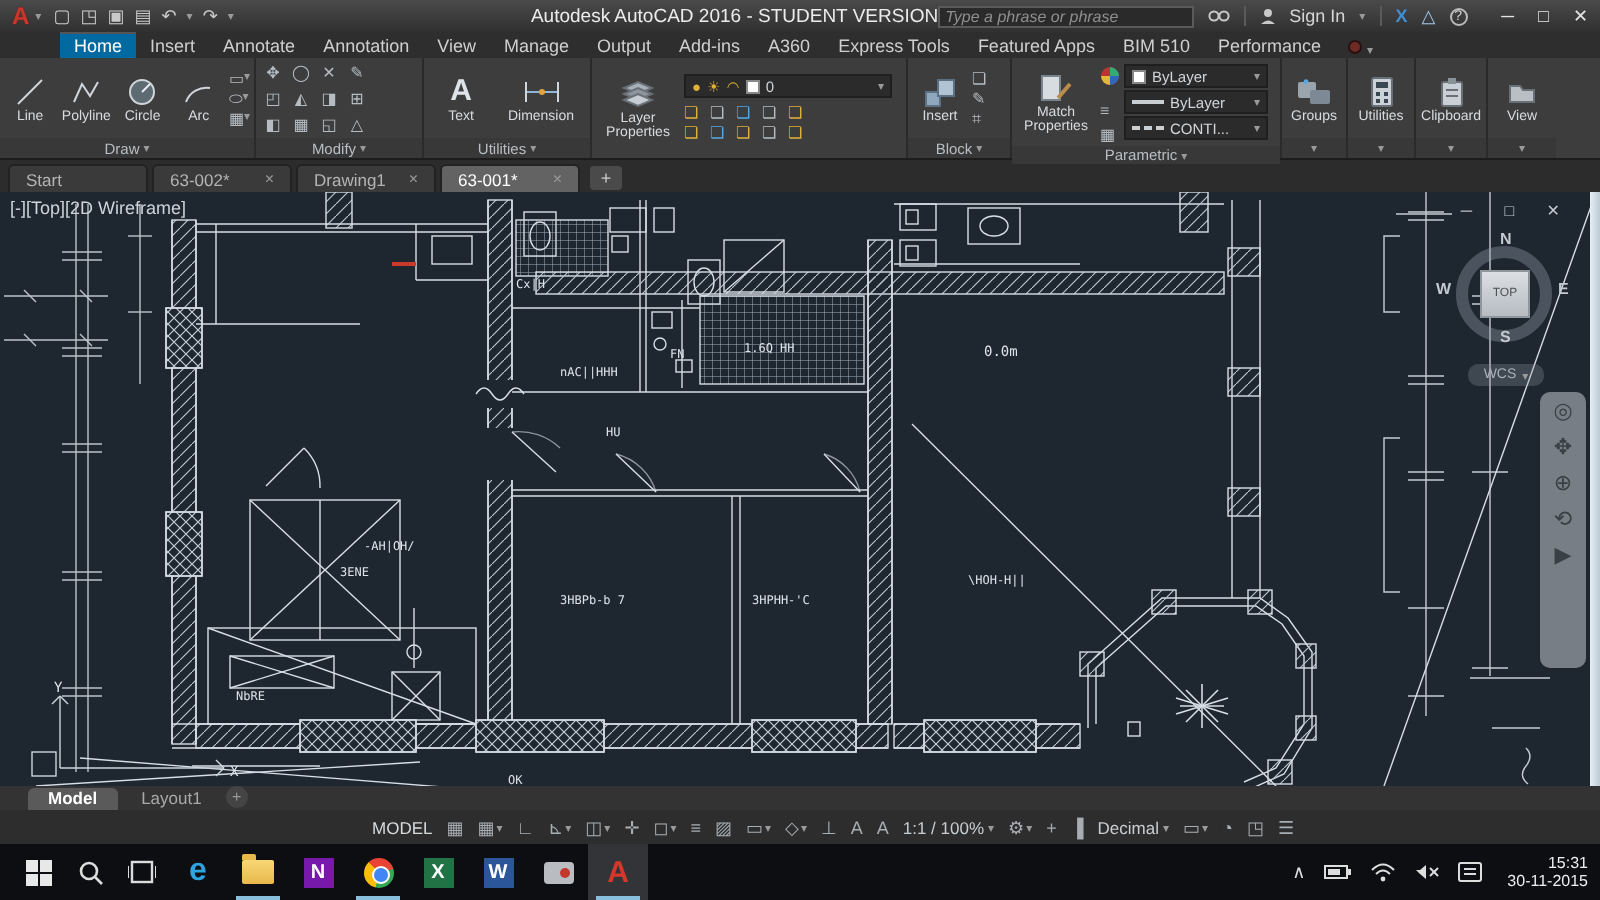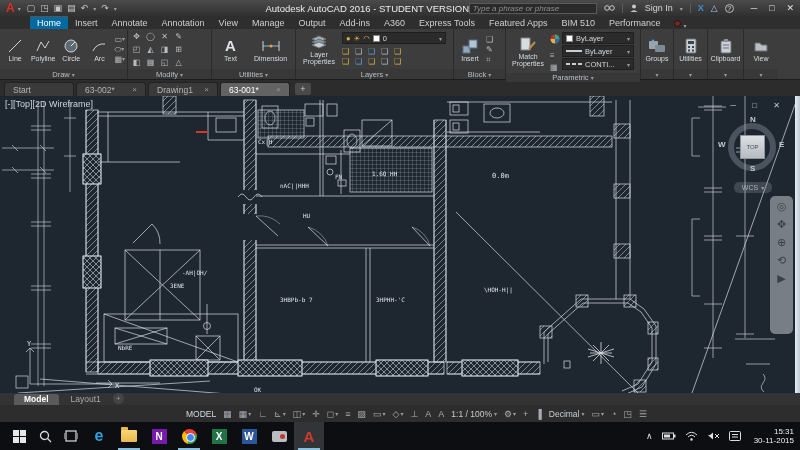--- a/index.html
+++ b/index.html
@@ -315,24 +315,20 @@
           <span class="sm">❏</span>
           <span class="sm yellow">❏</span>
           <span class="sm yellow">❏</span>
           <span class="sm blue">❏</span>
           <span class="sm yellow">❏</span>
           <span class="sm">❏</span>
           <span class="sm yellow">❏</span>
         </div>
       </div>
     </div>
-    <div class="p-label">
-      <span>Layers</span>
-        <span class="dd">▾</span>
-    </div>
   </div>
 
   <div class="panel" style="width:52px">
     <div class="p-body">
       <div class="bigbtn">
         <span class="bicon">
             <svg width="18" height="16">
           <rect x="2" y="8" width="7" height="7" fill="#8fa8bd" stroke="#5d7184"></rect>
           <rect x="8" y="2" width="8" height="8" fill="#b0c4d4" stroke="#5d7184"></rect>
             </svg>

